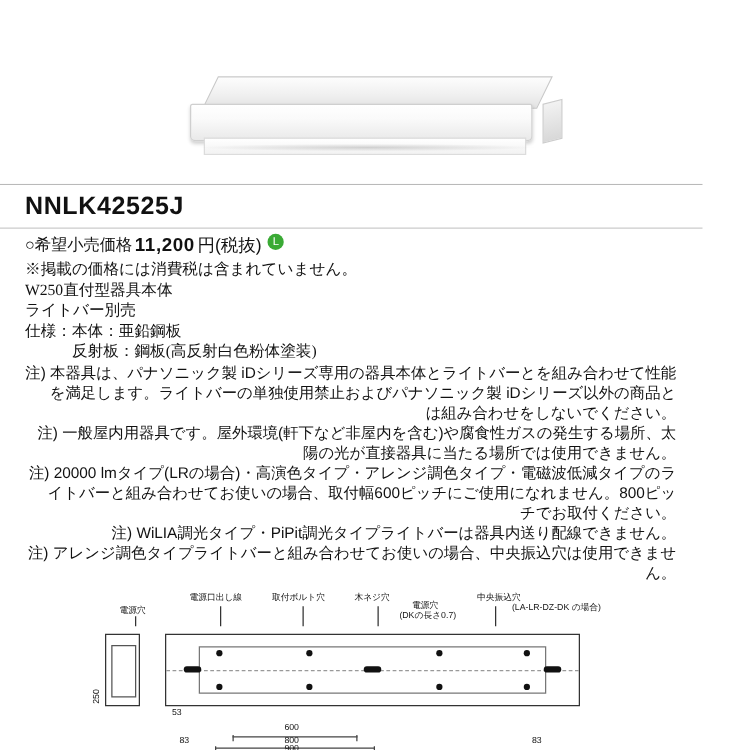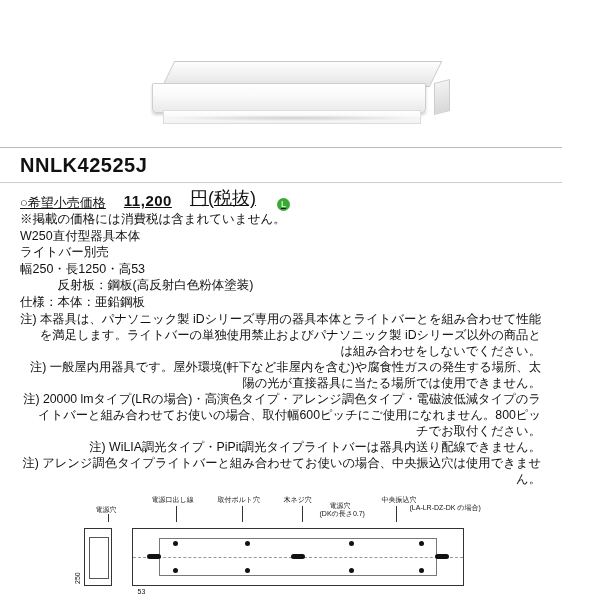--- a/index.html
+++ b/index.html
@@ -108,34 +108,33 @@
     color: #111;
   }
 
   
   .spec {
     padding: 4px 20px 0 20px;
     font-size: 12.5px;
     line-height: 1.33;
     color: #111;
   }
-  .spec .line { white-space: nowrap; }
+  .spec .line { white-space: nowrap; font-family: Liberation Serif, serif; }
   .price-line {
     font-size: 13px;
     display: flex;
-    align-items: flex-end;
-    gap: 18px;
-    text-decoration: underline;
+    align-items: flex-start;
+    gap: 2px;
   }
   .price-strong {
     font-size: 15px;
     font-weight: bold;
     letter-spacing: 0.5px;
   }
-  .price-tax { font-size: 18px; }
+  .price-tax { font-size: 14px; }
   .eco-badge {
     display: inline-block;
     width: 13px;
     height: 13px;
     border-radius: 50%;
     background: #3aaa35;
     color: #fff;
     font-size: 9px;
     line-height: 13px;
     text-align: center;
@@ -308,23 +307,22 @@
       <span>○希望小売価格</span>
       <span class="price-strong">11,200</span>
       <span class="price-tax">円(税抜)</span>
       <span class="eco-badge">L</span>
     </div>
 
     <div class="line">※掲載の価格には消費税は含まれていません。</div>
 
     <div class="line">W250直付型器具本体</div>
     <div class="line">ライトバー別売</div>
-    <div class="line">幅250・長1250・高53</div>
+    <div class="line">仕様：本体：亜鉛鋼板</div>
     <div class="line">　　　反射板：鋼板(高反射白色粉体塗装)</div>
-    <div class="line">仕様：本体：亜鉛鋼板</div>
 
     <div class="note-block">
       <div class="note hang">注) 本器具は、パナソニック製 iDシリーズ専用の器具本体とライトバーとを組み合わせて性能を満足します。ライトバーの単独使用禁止およびパナソニック製 iDシリーズ以外の商品とは組み合わせをしないでください。</div>
       <div class="note hang">注) 一般屋内用器具です。屋外環境(軒下など非屋内を含む)や腐食性ガスの発生する場所、太陽の光が直接器具に当たる場所では使用できません。</div>
       <div class="note hang">注) 20000 lmタイプ(LRの場合)・高演色タイプ・アレンジ調色タイプ・電磁波低減タイプのライトバーと組み合わせてお使いの場合、取付幅600ピッチにご使用になれません。800ピッチでお取付ください。</div>
       <div class="note hang">注) WiLIA調光タイプ・PiPit調光タイプライトバーは器具内送り配線できません。</div>
       <div class="note hang">注) アレンジ調色タイプライトバーと組み合わせてお使いの場合、中央振込穴は使用できません。</div>
     </div>
   </div>
 

